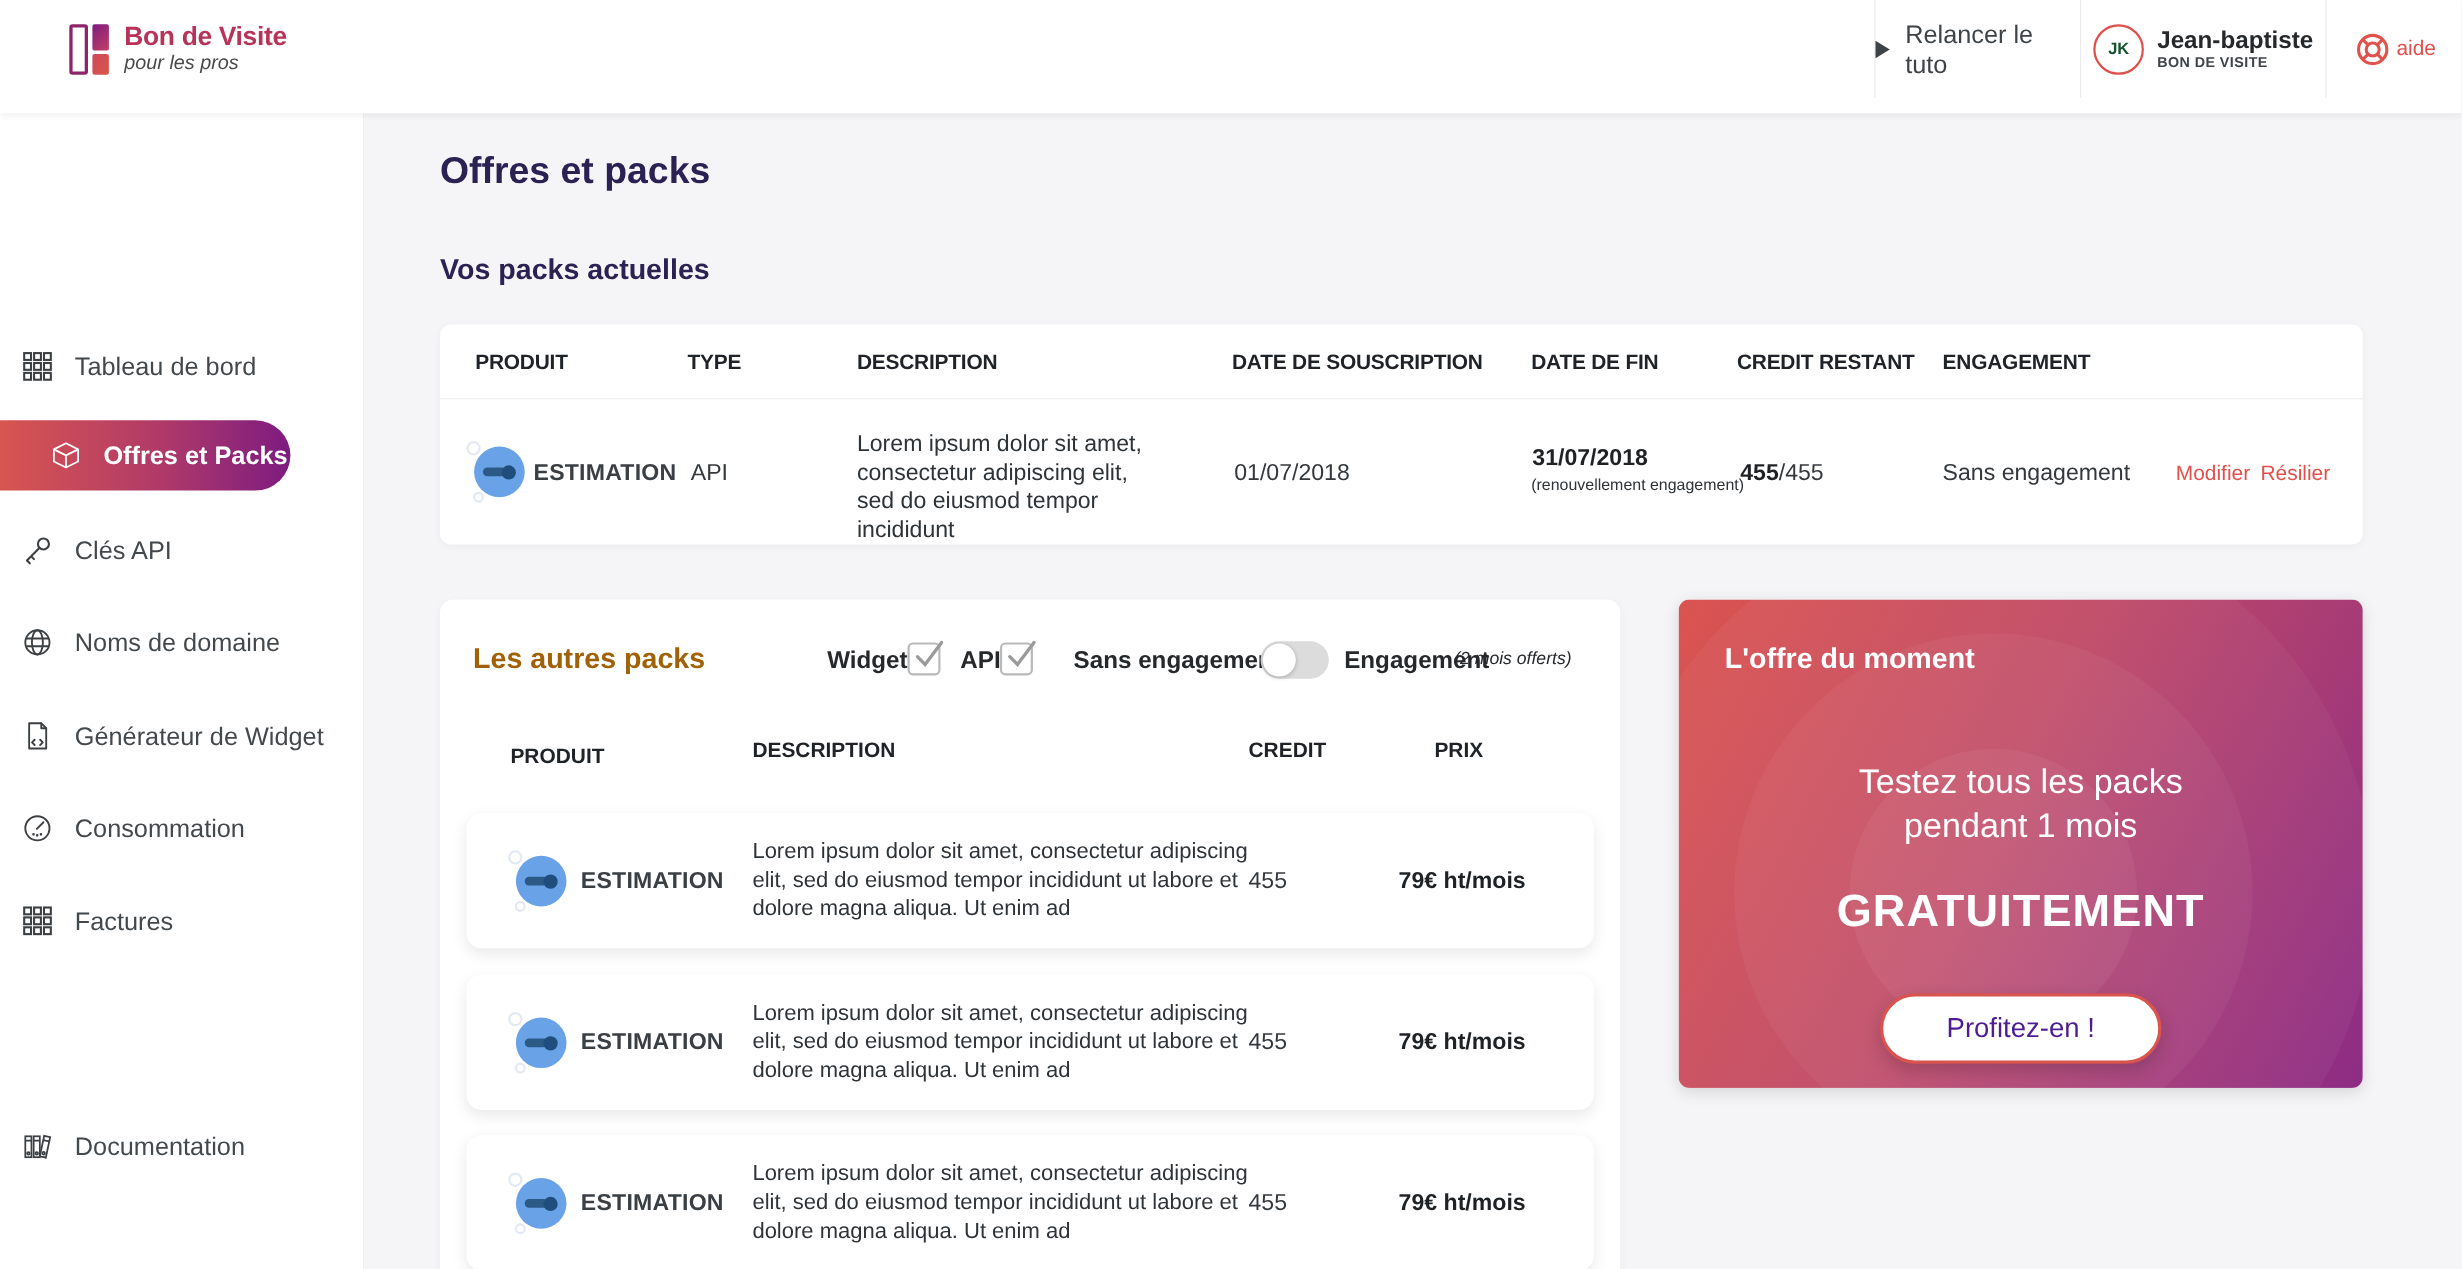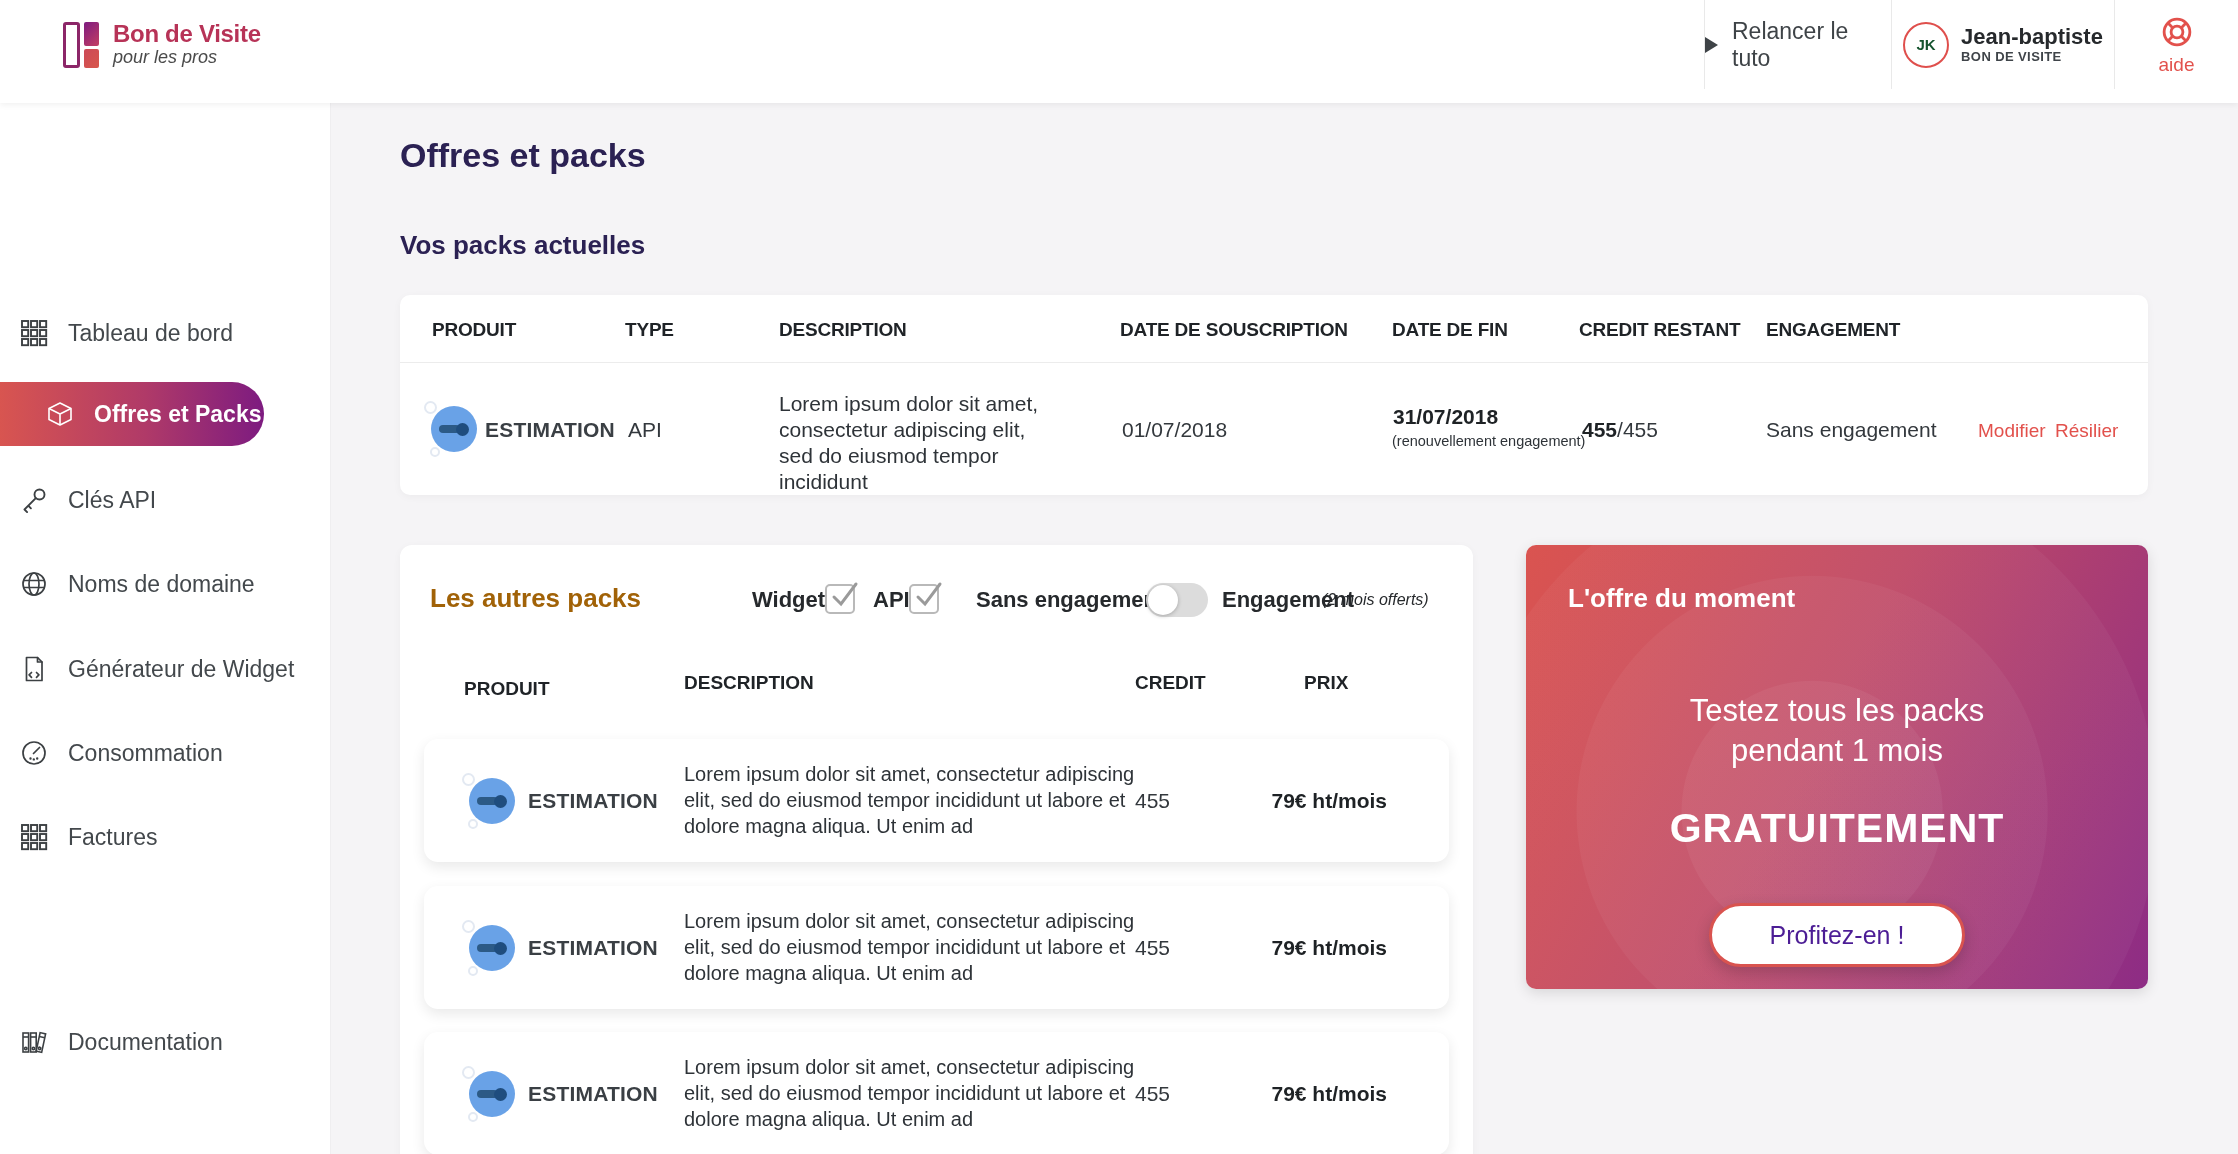--- a/index.html
+++ b/index.html
@@ -23,21 +23,21 @@
 
   .hdr-right { position:absolute; right:0; top:0; height:89px; display:flex; }
   .hdr-sec { height:89px; border-left:1px solid #e9e9e9; display:flex; align-items:center; justify-content:center; }
   .tuto { width:187px; gap:14px; cursor:pointer; color:#3e4347; font-size:23px; }
   .play-tri { width:0; height:0; border-left:13px solid #3e4347; border-top:8px solid transparent; border-bottom:8px solid transparent; }
   .userbox { width:223px; gap:12px; cursor:pointer; }
   .avatar { width:46px; height:46px; border-radius:50%; border:2.5px solid #df4f4c; color:#14532d;
             font-weight:700; font-size:15px; display:flex; align-items:center; justify-content:center; }
   .user-name { font-size:22px; font-weight:700; color:#26292c; line-height:24px; }
   .user-org { font-size:13px; font-weight:700; color:#3f4449; letter-spacing:0.4px; line-height:16px; }
-  .aidebox { width:124px; flex-direction:column; gap:4px; cursor:pointer; color:#e2514c; }
+  .aidebox { width:124px; gap:4px; cursor:pointer; color:#e2514c; }
   .aide-label { font-size:19px; color:#e2514c; }
 
   
   .sidebar { position:absolute; top:89px; left:0; width:331px; height:1065px; background:#fff;
              border-right:1px solid #efeef0; z-index:10; }
   .side-item { position:absolute; left:0; width:331px; height:56px; display:flex; align-items:center;
                gap:20px; padding-left:20px; color:#43484c; font-size:23px; cursor:pointer; }
   .side-item svg { flex:0 0 28px; }
   .side-item.active { width:264px; height:64px; padding-left:46px; border-radius:0 32px 32px 0;
         background:linear-gradient(90deg,#d85550 0%,#b03a68 55%,#7d1b80 100%);

